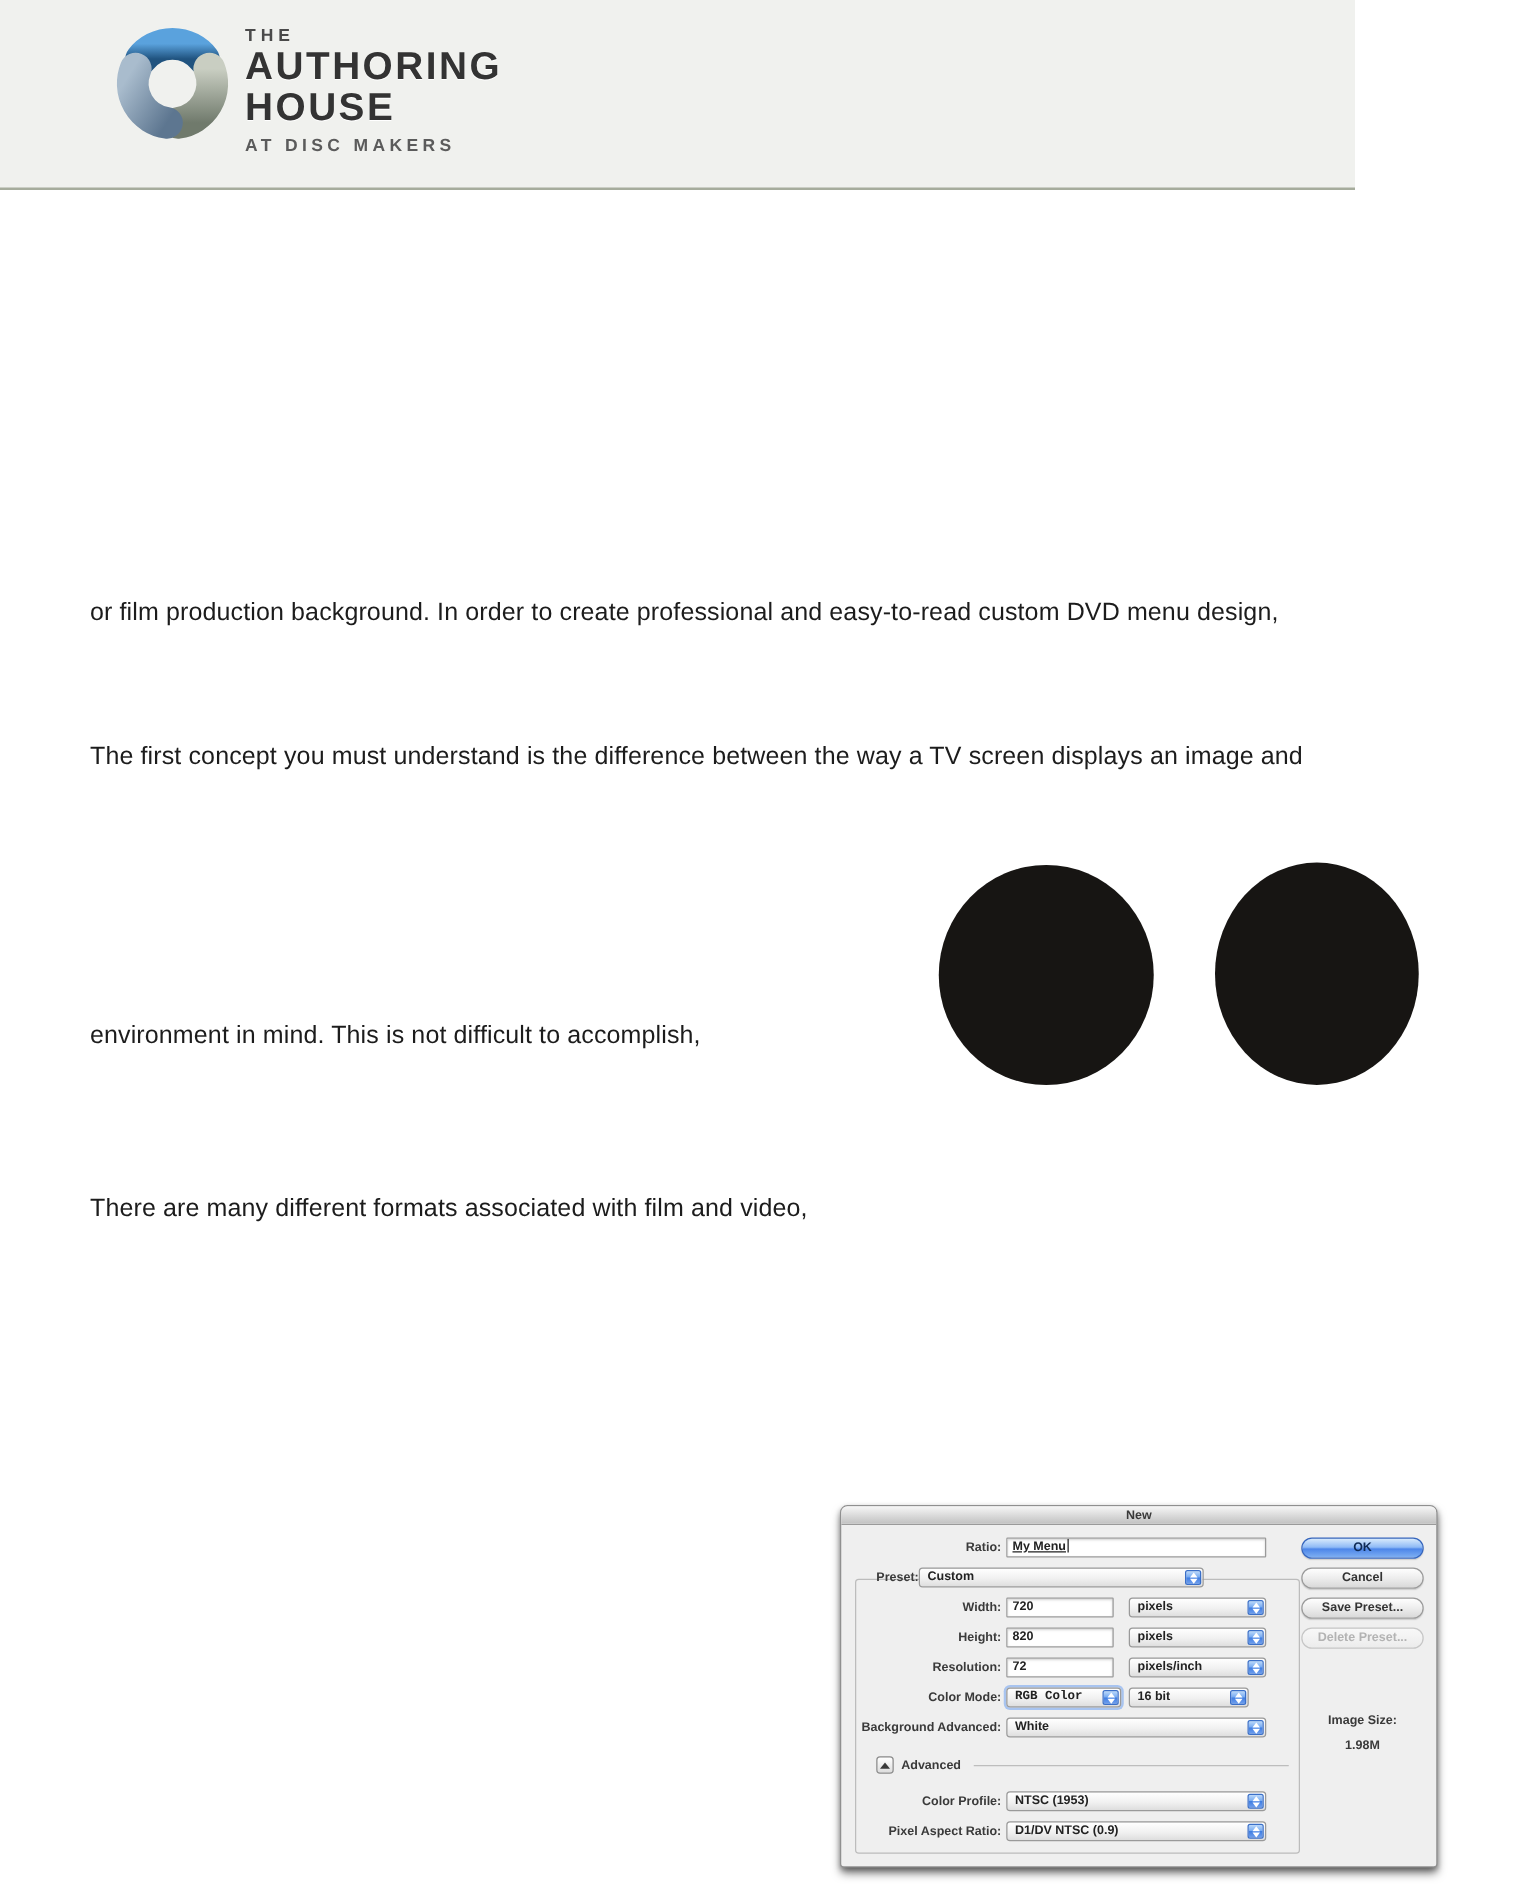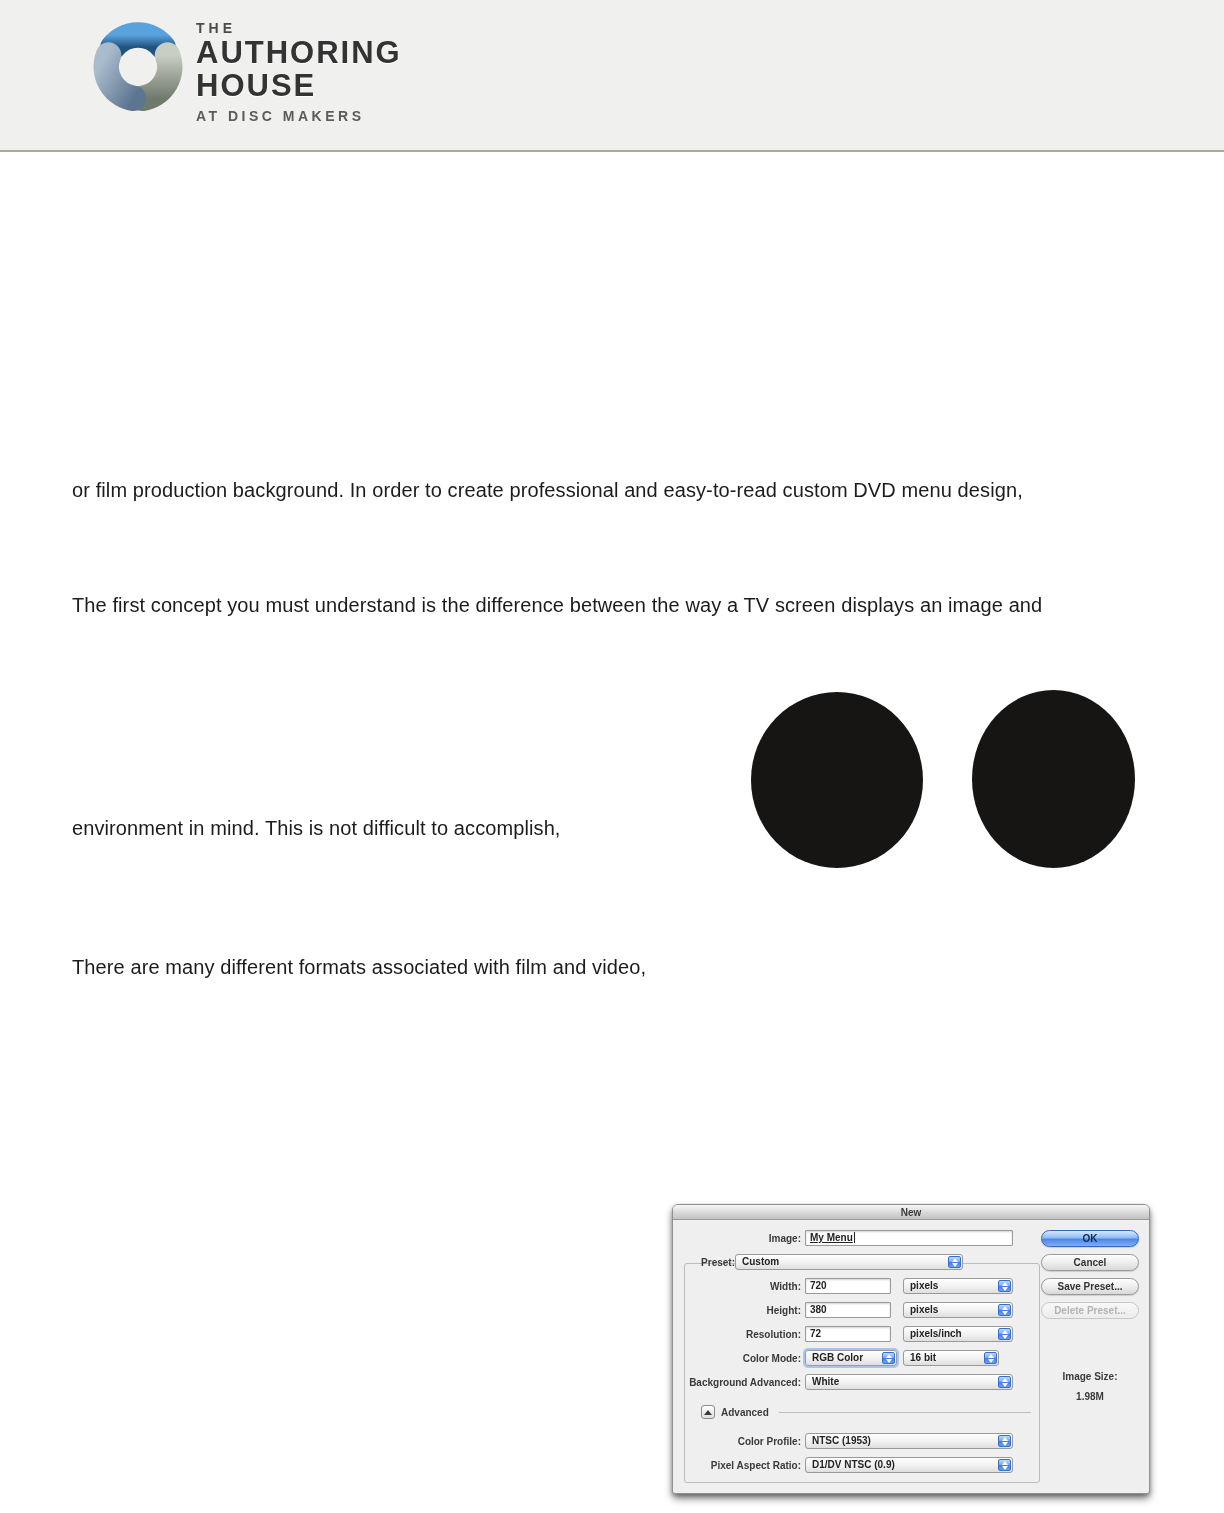--- a/index.html
+++ b/index.html
@@ -5,21 +5,21 @@
   * { margin:0; padding:0; box-sizing:border-box; }
   html,body { background:#ffffff; }
   .page {
     position:relative; width:1224px; height:1513px;
     background:#ffffff; overflow:hidden;
     font-family:"Liberation Sans", sans-serif;
   }
 
   
   .site-header {
-    position:absolute; left:0; top:0; width:1224px; height:152px;
+    position:absolute; left:0; top:0; width:1084px; height:152px;
     background:#f0f1ee; border-bottom:2px solid #a6ac9c;padding-left:44px;
   }
   .logo-swirl { position:absolute; left:85px; top:10px; }
   .logo-text { position:absolute; left:196px; top:20px; color:#3c3c3c; }
   .logo-the {
     font-size:14px; font-weight:700; letter-spacing:4px; color:#4a4a4a;
   }
   .logo-main {
     font-size:31px; font-weight:700; letter-spacing:2px; line-height:33px;
     color:#333333; text-shadow:0 1px 0 #ffffff;
@@ -166,21 +166,21 @@
   <div class="fig-circle left"></div>
   <div class="fig-circle right"></div>
 
   <div class="dialog">
     <div class="d-titlebar">
       <span>New</span>
     </div>
 
     <div class="d-group"></div>
 
-    <div class="d-lbl" style="top:25px;">Image:</div>
+    <div class="d-lbl" style="top:25px;">Ratio:</div>
     <div class="d-field" style="left:132px; top:25px; width:208px;text-decoration:underline;">
       <span>My Menu</span><span class="d-cursor"></span>
     </div>
 
     <div class="d-lbl" style="top:49px; left:-62px;">Preset:</div>
     <div class="d-popup" style="left:62px; top:49px; width:228px;">
       <span>Custom</span>
       <span class="stepper">
           <i class="arr-up"></i>
           <i class="arr-dn"></i>
@@ -194,21 +194,21 @@
     <div class="d-popup" style="left:230px; top:73px; width:110px;">
       <span>pixels</span>
       <span class="stepper">
           <i class="arr-up"></i>
           <i class="arr-dn"></i>
         </span>
     </div>
 
     <div class="d-lbl" style="top:97px;">Height:</div>
     <div class="d-field" style="left:132px; top:97px; width:86px;">
-      <span>380</span>
+      <span>820</span>
     </div>
     <div class="d-popup" style="left:230px; top:97px; width:110px;">
       <span>pixels</span>
       <span class="stepper">
           <i class="arr-up"></i>
           <i class="arr-dn"></i>
         </span>
     </div>
 
     <div class="d-lbl" style="top:121px;">Resolution:</div>
@@ -217,21 +217,21 @@
     </div>
     <div class="d-popup" style="left:230px; top:121px; width:110px;">
       <span>pixels/inch</span>
       <span class="stepper">
           <i class="arr-up"></i>
           <i class="arr-dn"></i>
         </span>
     </div>
 
     <div class="d-lbl" style="top:145px;">Color Mode:</div>
-    <div class="d-popup focused" style="left:132px; top:145px; width:92px;">
+    <div class="d-popup focused" style="left:132px; top:145px; width:92px;font-family:Liberation Mono, monospace;">
       <span>RGB Color</span>
       <span class="stepper">
           <i class="arr-up"></i>
           <i class="arr-dn"></i>
         </span>
     </div>
     <div class="d-popup" style="left:230px; top:145px; width:96px;">
       <span>16 bit</span>
       <span class="stepper">
           <i class="arr-up"></i>

